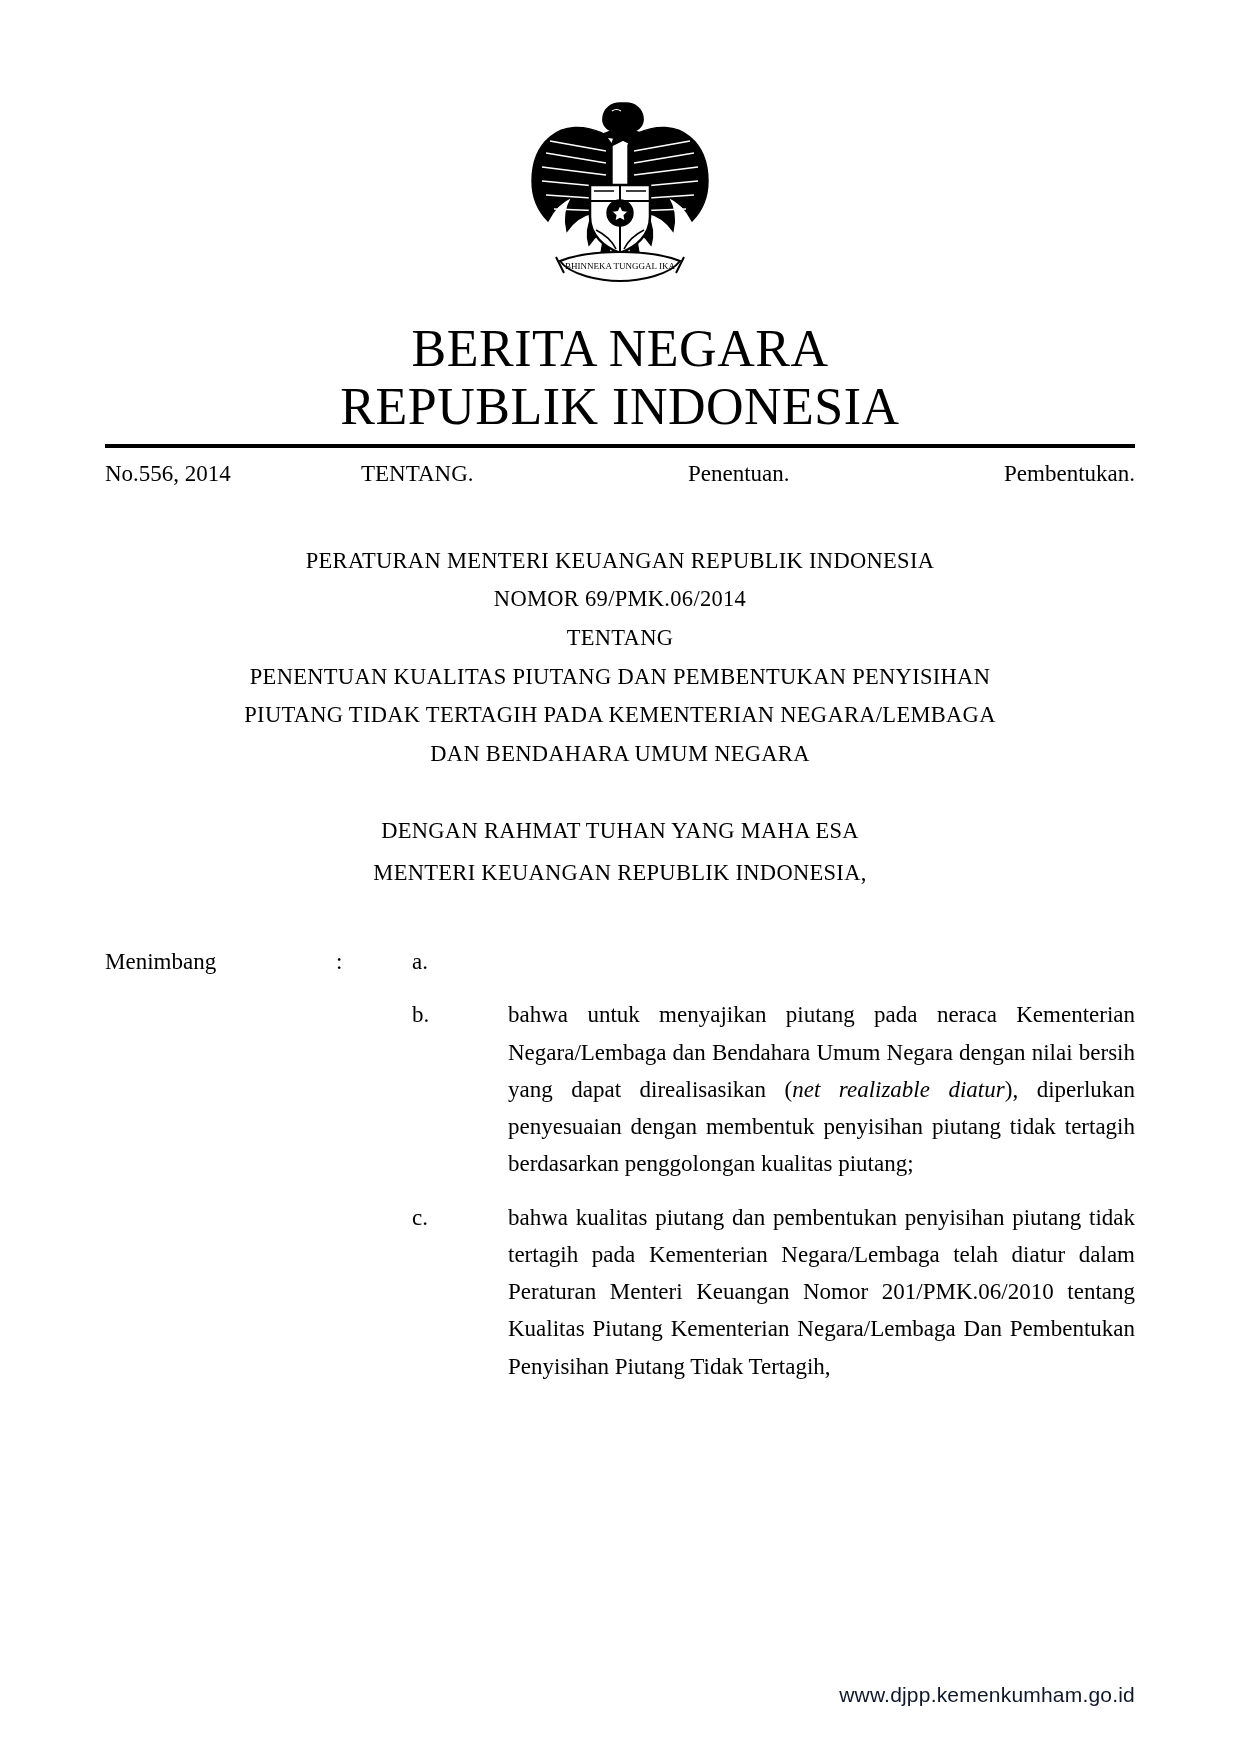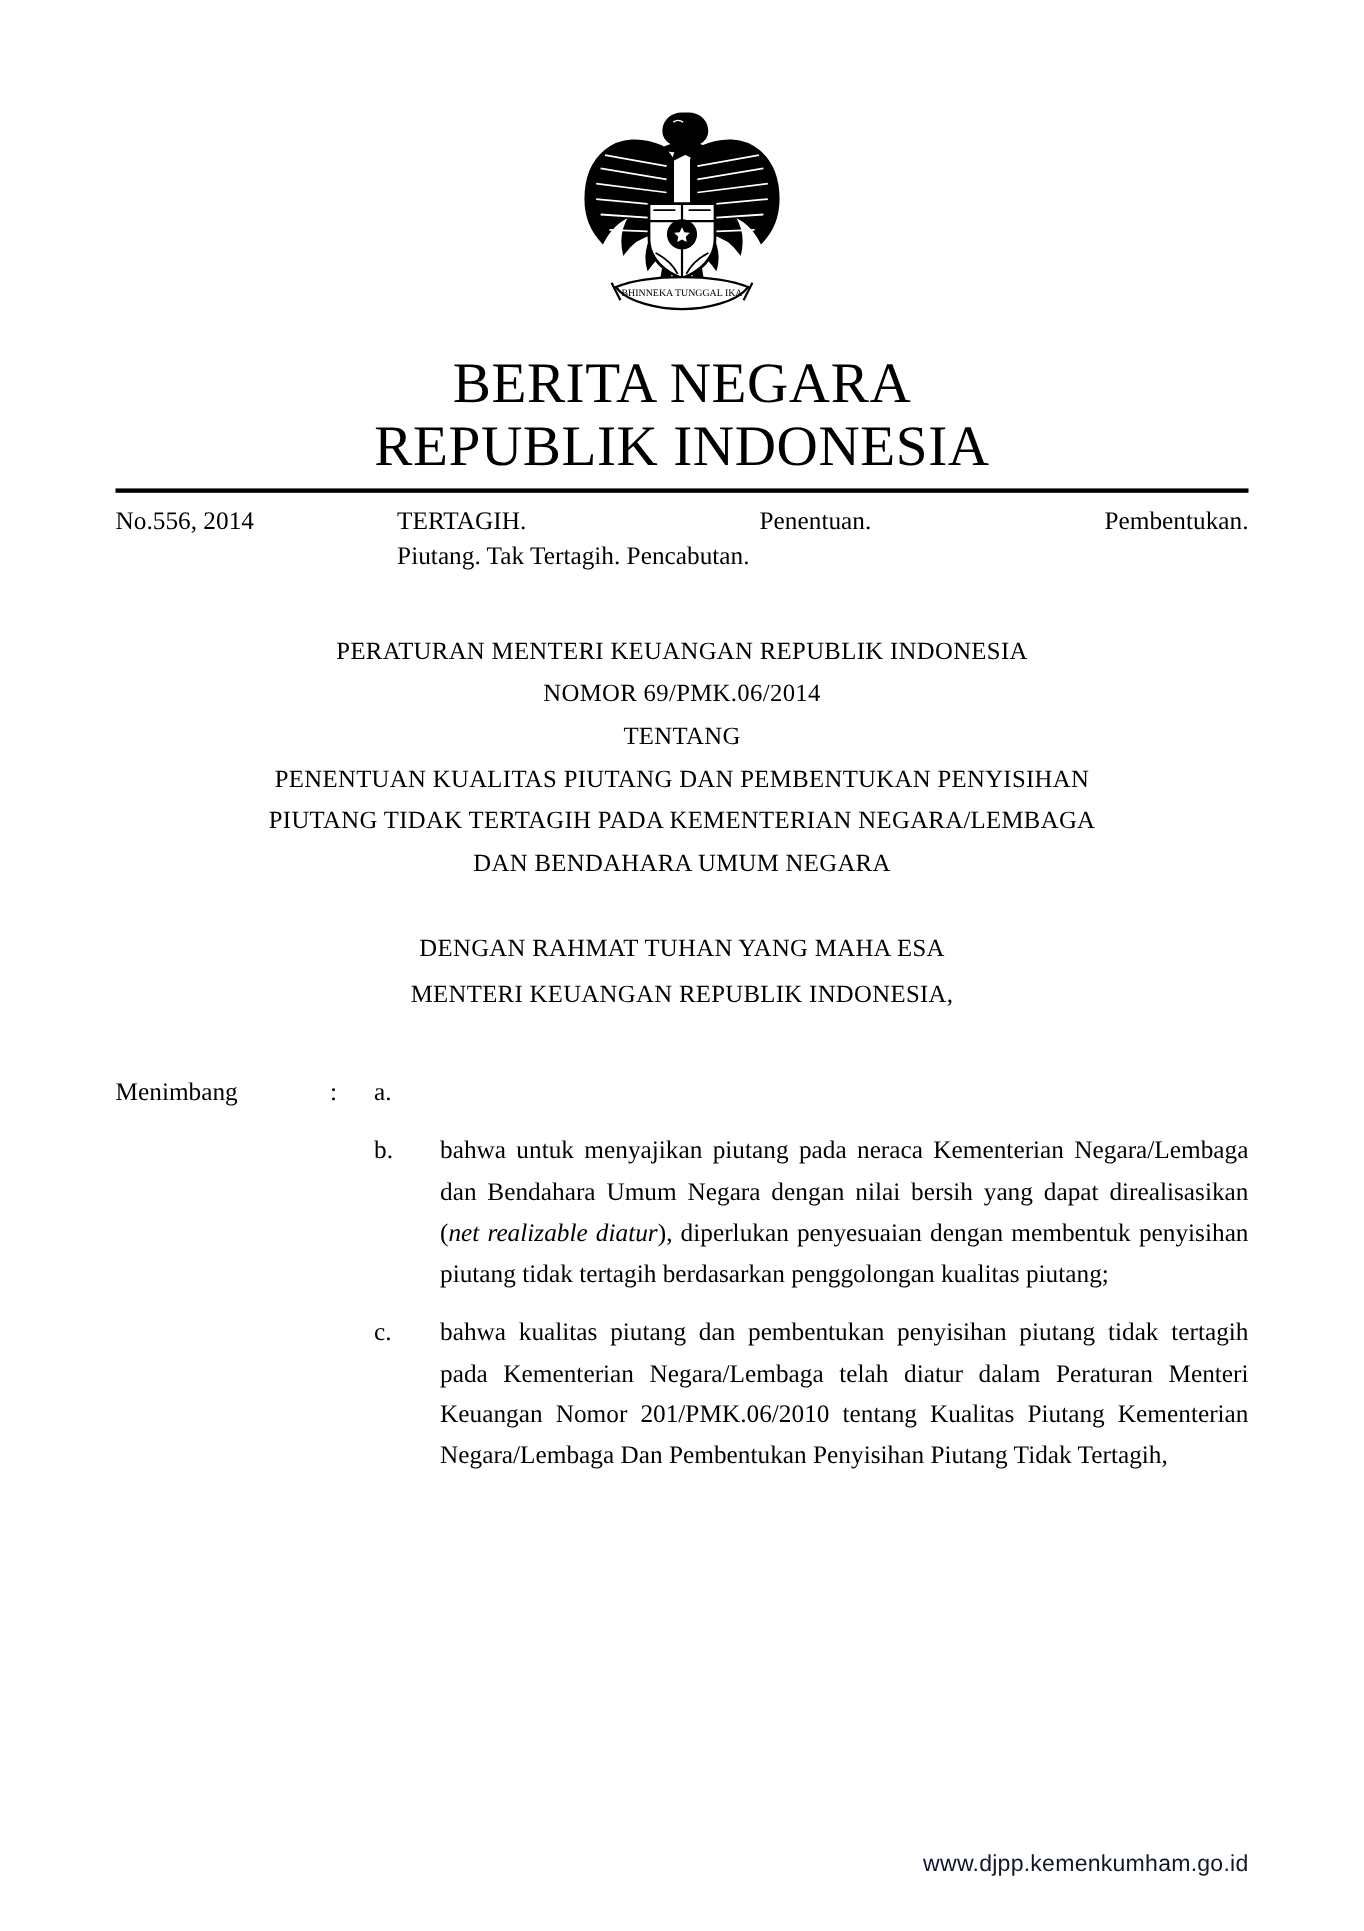--- a/index.html
+++ b/index.html
@@ -94,20 +94,21 @@
   
   .body {
     margin-top: 48px;
     font-size: 23px;
     line-height: 1.62;
   }
   .row {
     display: flex;
     align-items: flex-start;
     margin-bottom: 16px;
+    gap: 36px;
   }
   .lbl {
     width: 195px;
     flex: 0 0 195px;
   }
   .colon {
     width: 40px;
     flex: 0 0 40px;
   }
   .mark {
@@ -185,25 +186,24 @@
   <div class="masthead">
     <div>BERITA NEGARA</div>
     <div>REPUBLIK INDONESIA</div>
   </div>
   <hr class="rule">
 
   <div class="numline">
     <div class="no">No.556, 2014</div>
     <div class="subject">
       <div class="spread">
-        <span>TERTAGIH.</span>
+        <span>TENTANG.</span>
         <span>Penentuan.</span>
         <span>Pembentukan.</span>
       </div>
-      <div>Piutang. Tak Tertagih. Pencabutan.</div>
     </div>
   </div>
 
   <div class="titleblock">
     <div>PERATURAN MENTERI KEUANGAN REPUBLIK INDONESIA</div>
     <div>NOMOR 69/PMK.06/2014</div>
     <div>TENTANG</div>
     <div>PENENTUAN KUALITAS PIUTANG DAN PEMBENTUKAN PENYISIHAN</div>
     <div>PIUTANG TIDAK TERTAGIH PADA KEMENTERIAN NEGARA/LEMBAGA</div>
     <div>DAN BENDAHARA UMUM NEGARA</div>

